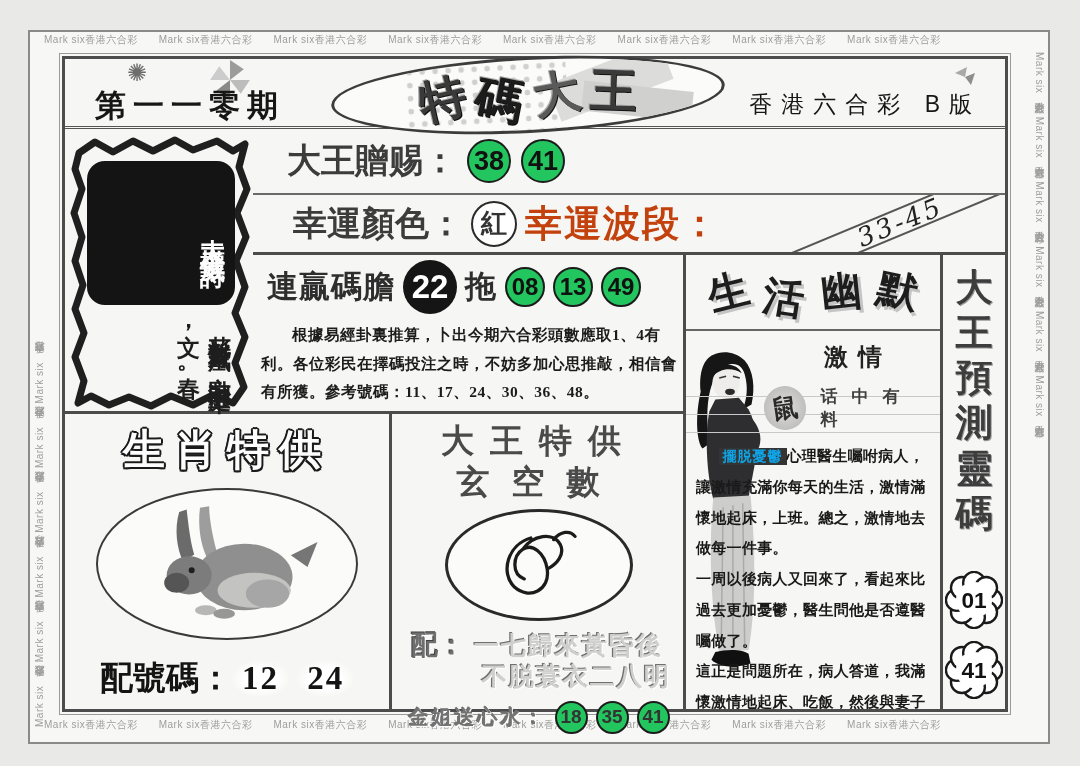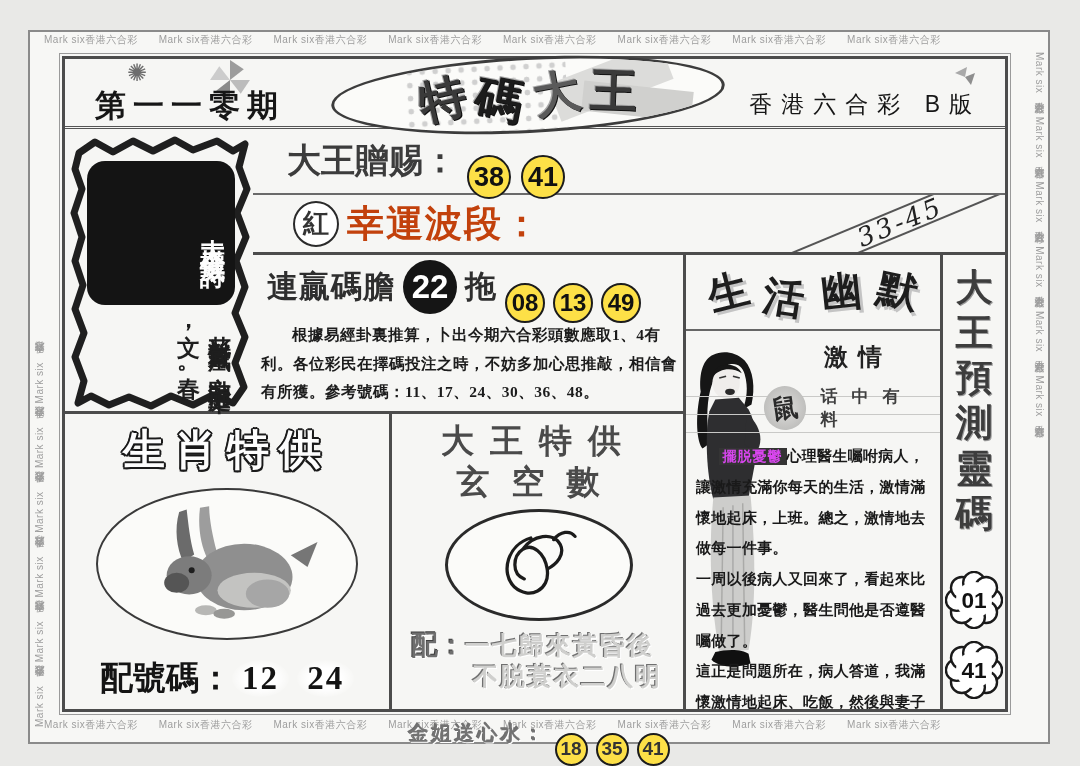--- a/index.html
+++ b/index.html
@@ -32,21 +32,21 @@
   .mc1 { transform:rotate(14deg) translateY(3px); color:#1c1c1c !important; }
   .mc2 { transform:rotate(-8deg); color:#5a5a5a !important; }
   .mc3 { transform:rotate(5deg); }
   .edition { position:absolute; right:24px; top:30px; font-size:23px; font-weight:400; color:#161616; letter-spacing:9px; white-space:nowrap; }
   .kite { position:absolute; right:26px; top:6px; width:26px; height:22px; }
 
   
   .rowA { position:absolute; left:188px; top:70px; width:752px; height:66px; border-bottom:2px solid #6a6a6a; display:flex; align-items:center; gap:10px; padding-left:34px; }
   .rowB { position:absolute; left:188px; top:136px; width:752px; height:60px; border-bottom:3px solid #4c4c4c; display:flex; align-items:center; gap:8px; padding-left:40px; }
   .callig { font-family:"Liberation Serif", serif; font-weight:700; font-size:34px; color:#3c3c3c; }
-  .num-circle { display:inline-flex; align-items:center; justify-content:center; border:2.5px solid #1c1c1c; border-radius:50%; background:#fde047; width:44px; height:44px; font-size:27px; font-weight:900; color:#111;margin-top:32px; }
+  .num-circle { display:inline-flex; align-items:center; justify-content:center; border:2.5px solid #1c1c1c; border-radius:50%; background:#22c55e; width:44px; height:44px; font-size:27px; font-weight:900; color:#111; }
   .heavy { font-size:35px; font-weight:900; color:#555; letter-spacing:4px; }
   .heavy-black { font-size:37px; font-weight:900; color:#c2410c; letter-spacing:2px; }
   .color-circle { display:inline-flex; align-items:center; justify-content:center; border:2px solid #2a2a2a; border-radius:50%; width:46px; height:46px; font-family:"Liberation Serif", serif; font-weight:700; font-size:26px; color:#333; background:#fff; }
   .wave-box { position:absolute; right:0; top:0; width:214px; height:57px; overflow:hidden; }
   .wave-box svg { position:absolute; inset:0; }
   .wave-range { position:absolute; left:64px; top:12px; font-family:"DejaVu Serif", serif; font-style:italic; font-size:26px; color:#222; transform:rotate(-22deg); letter-spacing:3px; }
 
   
   .poem-box { position:absolute; left:4px; top:76px; width:184px; height:276px; z-index:2; }
   .poem-box > svg { position:absolute; inset:0; }
@@ -71,42 +71,42 @@
   .pair-row { margin-top:16px; text-align:center; font-family:"Liberation Serif", serif; font-weight:700; font-size:33px; color:#141414; }
   .pair-num { display:inline-block; padding:0 10px; border-radius:50%; background:radial-gradient(#ffffff 40%, transparent 75%); letter-spacing:2px; }
 
   
   .xuankong { position:absolute; left:330px; top:355px; width:288px; height:295px; text-align:center; }
   .xk-title { margin-top:6px; font-size:33px; font-weight:900; color:#4a4a4a; letter-spacing:16px; line-height:1.25; }
   .xk-title .l2 { letter-spacing:22px; }
   .xk-ellipse { margin:6px auto 0; width:188px; height:112px; border:3px solid #2a2a2a; border-radius:50%; background:#fbfbf9; display:flex; align-items:center; justify-content:center; }
   .pei { margin-top:8px; text-align:left; padding-left:16px; font-weight:900; line-height:1.2; }
   .pei .lbl { font-size:27px; color:#6e6e6e; text-shadow:1px 1px 0 #fff,-1px -1px 0 #3f3f3f; }
-  .pei .ln { font-size:25px; letter-spacing:2px; color:#cfcfcd; text-shadow:1px 1px 0 #fff,-1.2px -1.2px 0 #707070; }
+  .pei .ln { font-size:25px; letter-spacing:2px; color:#cfcfcd; text-shadow:1px 1px 0 #fff,-1.2px -1.2px 0 #707070;margin-left:9px; }
   .pei .ln2 { display:block; padding-left:62px; }
   .tip-row { margin-top:10px; display:flex; align-items:center; justify-content:center; gap:8px; }
   .tip-label { font-family:"Liberation Serif", serif; font-weight:700; font-size:20px; color:#737373; text-shadow:1px 1px 0 #fff,-1px -1px 0 #6f6f6f; letter-spacing:3px; }
   .tip-circle { width:33px; height:33px; font-size:19px; border-width:2px; font-weight:700; color:#333; }
 
   
   .humor { position:absolute; left:618px; top:196px; width:260px; height:454px; border-left:3px solid #4c4c4c; border-right:3px solid #4c4c4c; overflow:hidden; }
   .humor-title { height:76px; border-bottom:2px solid #666; display:flex; align-items:center; justify-content:space-around; padding:0 14px; }
   .humor-title b { font-size:41px; font-weight:900; color:#1d1d1d; text-shadow:3px 3px 0 #c4c4c4; }
   .ht0 { transform:rotate(-14deg); } .ht1 { transform:rotate(9deg) translateY(6px); } .ht2 { transform:rotate(-6deg); } .ht3 { transform:rotate(12deg) translateY(-2px); }
   .story { position:relative; height:376px; }
   .woman { position:absolute; left:0px; top:4px; width:88px; height:340px; z-index:1; }
   .story-head { position:relative; z-index:2; }
   .story-title { text-align:center; padding-left:90px; margin-top:10px; font-size:24px; font-weight:900; color:#222; letter-spacing:10px; }
   .ruled { margin-top:6px; height:58px; background:repeating-linear-gradient(#0000 0 17px, #c9c9c7 17px 18px); display:flex; align-items:center; gap:14px; padding-left:78px; }
   .rat-circle { width:44px; height:44px; border-radius:50%; background:radial-gradient(#dedddb, #b3b3b1); display:flex; align-items:center; justify-content:center; font-family:"Liberation Serif", serif; font-weight:700; font-size:26px; color:#2a2a2a; transform:rotate(-8deg); }
   .slogan { font-family:"Liberation Serif", serif; font-weight:700; font-size:17px; color:#3f3f3f; letter-spacing:14px; }
   .story-text { position:relative; z-index:2; padding:4px 8px 0 10px; font-family:"Liberation Serif", serif; font-size:15px; font-weight:700; color:#191919; line-height:2.05; letter-spacing:.3px; }
   .story-text p { margin:0; }
   .p-indent { text-indent:1.5em; }
-  .chip { background:#343434; color:#d946ef; padding:1px 4px; font-size:14px; letter-spacing:1px; }
+  .chip { background:#343434; color:#0ea5e9; padding:1px 4px; font-size:14px; letter-spacing:1px; }
 
   
   .predict { position:absolute; left:878px; top:196px; width:62px; height:454px; display:flex; flex-direction:column; align-items:center; padding-top:10px; }
   .predict b { font-size:37px; font-weight:900; color:#3d3d3d; line-height:1.22; text-shadow:1px 1px 0 #9a9a9a; }
   .badges { margin-top:auto; padding-bottom:10px; display:flex; flex-direction:column; gap:12px; }
 </style>
 </head>
 <body>
 
 <div class="page">
@@ -143,20 +143,21 @@
       </svg>
     </div>
 
     <div class="rowA">
       <span class="callig">大王贈赐：</span>
       <span class="num-circle">38</span>
       <span class="num-circle">41</span>
     </div>
 
     <div class="rowB">
+      <span class="callig">幸運顏色：</span>
       <span class="color-circle">紅</span>
       <span class="heavy-black">幸運波段：</span>
       <div class="wave-box">
         <svg viewBox="0 0 214 57">
           <line x1="-4" y1="60" x2="150" y2="-4" stroke="#555" stroke-width="2"></line>
           <line x1="62" y1="60" x2="216" y2="-4" stroke="#555" stroke-width="2"></line>
         </svg>
         <span class="wave-range">33-45</span>
       </div>
     </div>

